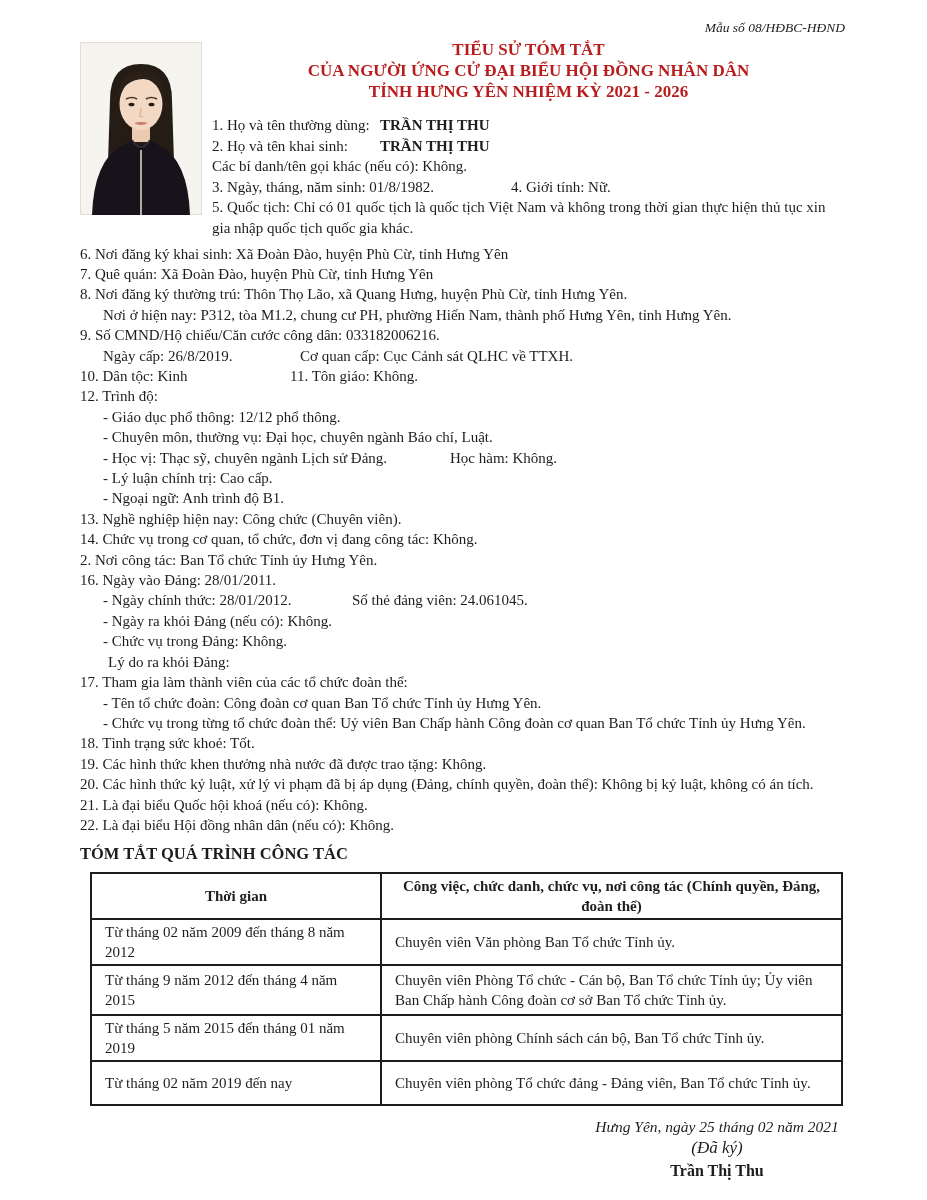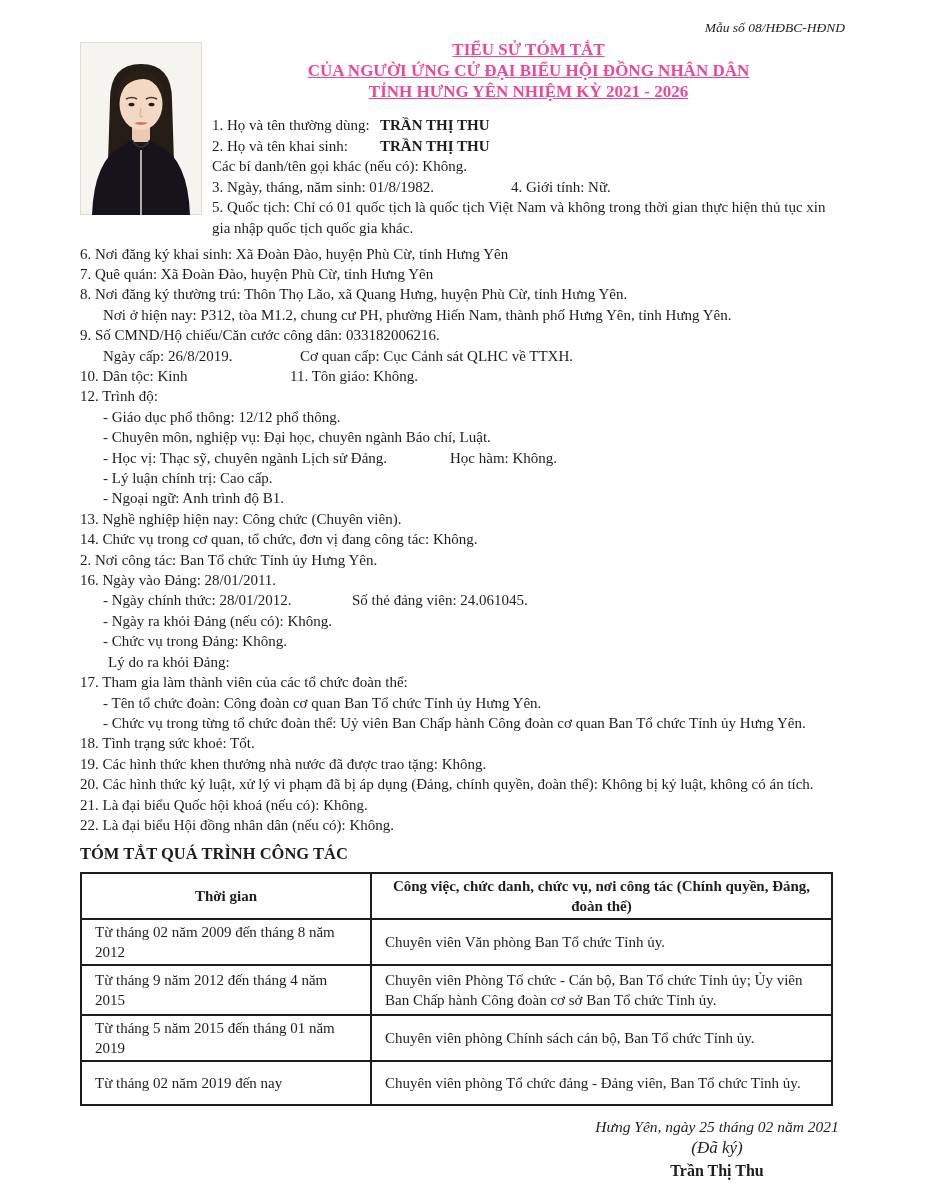--- a/index.html
+++ b/index.html
@@ -57,20 +57,21 @@
   .w-degree { display:inline-block; width:347px; }
   .w-official { display:inline-block; width:249px; }
   .section-title {
     font-weight:bold;
     font-size:16.5px;
     margin-top:9px;
   }
   table.work-table {
     border-collapse:collapse;
     margin-top:8px;
+    margin-left:10px;
     width:753px;
     table-layout:fixed;
   }
   .work-table th, .work-table td {
     border:2px solid #1c1c1c;
     font-size:15px;
     vertical-align:middle;
     box-sizing:border-box;
   }
   .col-time { width:290px; }
@@ -124,21 +125,21 @@
 
       <path d="M54 81 Q61 85 68 81 Q61 79 54 81 Z" fill="#c97a6f"></path>
 
       <path d="M12 173 Q14 118 42 104 L52 98 Q61 108 70 98 L80 104 Q108 118 110 173 Z" fill="#16141a"></path>
 
       <line x1="61" y1="108" x2="61" y2="173" stroke="#d8d3ca" stroke-width="1.6"></line>
       <path d="M52 98 Q61 112 70 98" fill="none" stroke="#33303a" stroke-width="1.5"></path>
     </svg>
   </div>
 
-  <div class="title-block accent" style="color: #ec4899; text-decoration: underline;">
+  <div class="title-block accent" style="color: #b91c1c;">
     <div>TIỂU SỬ TÓM TẮT</div>
     <div>CỦA NGƯỜI ỨNG CỬ ĐẠI BIỂU HỘI ĐỒNG NHÂN DÂN</div>
     <div>TỈNH HƯNG YÊN NHIỆM KỲ 2021 - 2026</div>
   </div>
 
   <div class="top-items">
     <div class="line">
       <span class="lbl-1">1. Họ và tên thường dùng:</span><span class="name-bold">TRẦN THỊ THU</span>
     </div>
     <div class="line">
@@ -158,21 +159,21 @@
     <div class="line ind">Nơi ở hiện nay: P312, tòa M1.2, chung cư PH, phường Hiến Nam, thành phố Hưng Yên, tỉnh Hưng Yên.</div>
     <div class="line">9. Số CMND/Hộ chiếu/Căn cước công dân: 033182006216.</div>
     <div class="line ind">
       <span class="w-issue">Ngày cấp: 26/8/2019.</span><span>Cơ quan cấp: Cục Cảnh sát QLHC về TTXH.</span>
     </div>
     <div class="line">
       <span class="w-ethnic">10. Dân tộc: Kinh</span><span>11. Tôn giáo: Không.</span>
     </div>
     <div class="line">12. Trình độ:</div>
     <div class="line ind">- Giáo dục phổ thông: 12/12 phổ thông.</div>
-    <div class="line ind">- Chuyên môn, nghiệp vụ: Đại học, chuyên ngành Báo chí, Luật.</div>
+    <div class="line ind">- Chuyên môn, thường vụ: Đại học, chuyên ngành Báo chí, Luật.</div>
     <div class="line ind">
       <span class="w-degree">- Học vị: Thạc sỹ, chuyên ngành Lịch sử Đảng.</span><span>Học hàm: Không.</span>
     </div>
     <div class="line ind">- Lý luận chính trị: Cao cấp.</div>
     <div class="line ind">- Ngoại ngữ: Anh trình độ B1.</div>
     <div class="line">13. Nghề nghiệp hiện nay: Công chức (Chuyên viên).</div>
     <div class="line">14. Chức vụ trong cơ quan, tổ chức, đơn vị đang công tác: Không.</div>
     <div class="line">2. Nơi công tác: Ban Tổ chức Tỉnh ủy Hưng Yên.</div>
     <div class="line">16. Ngày vào Đảng:  28/01/2011.</div>
     <div class="line ind">

